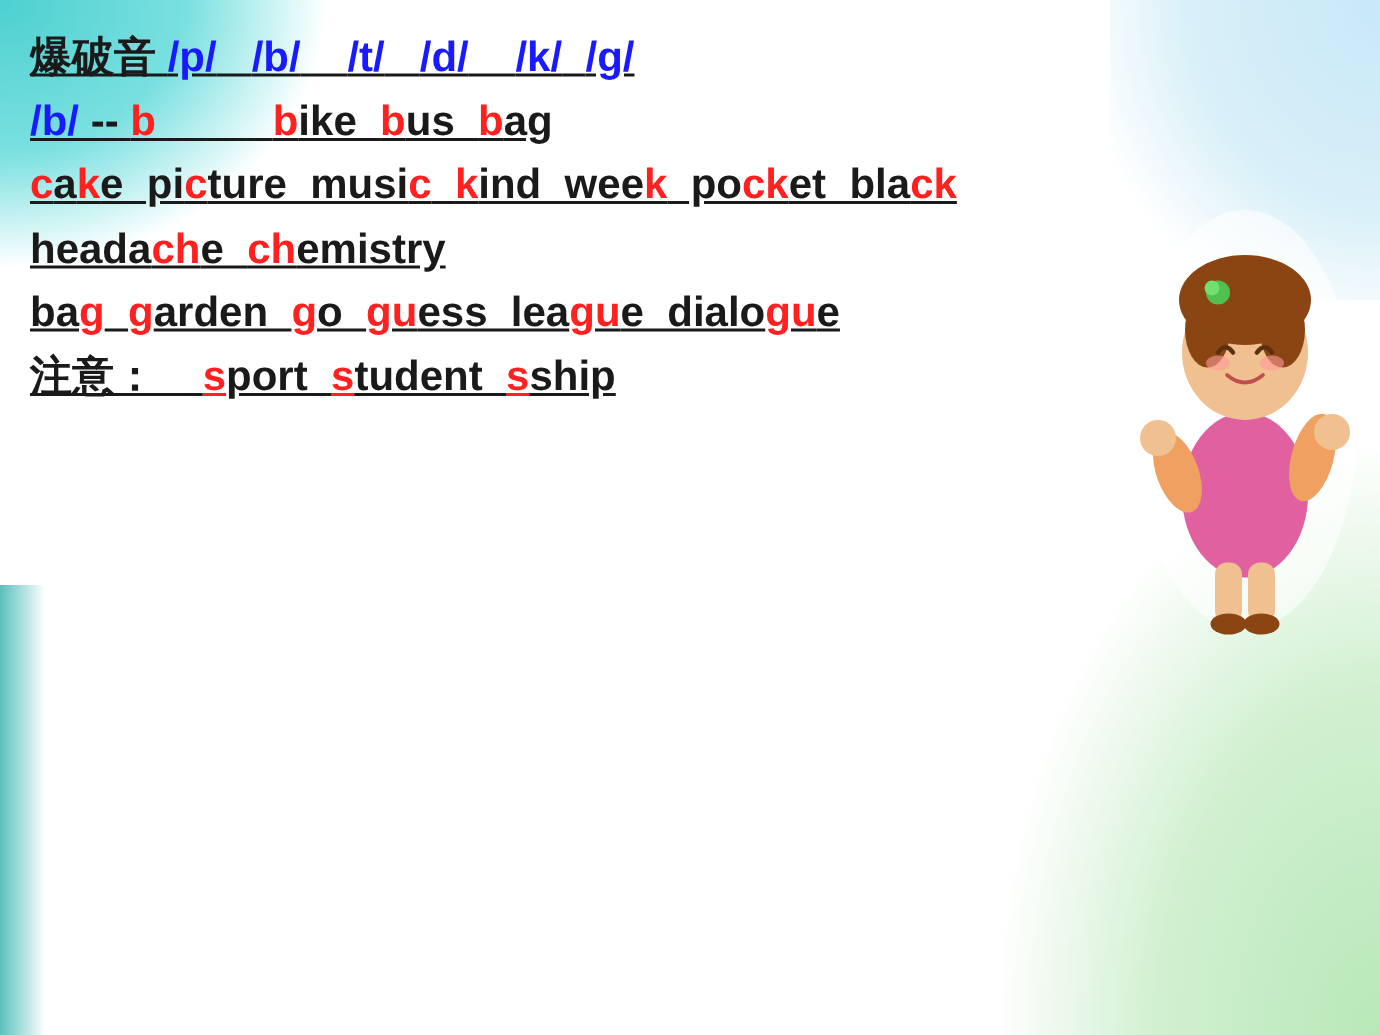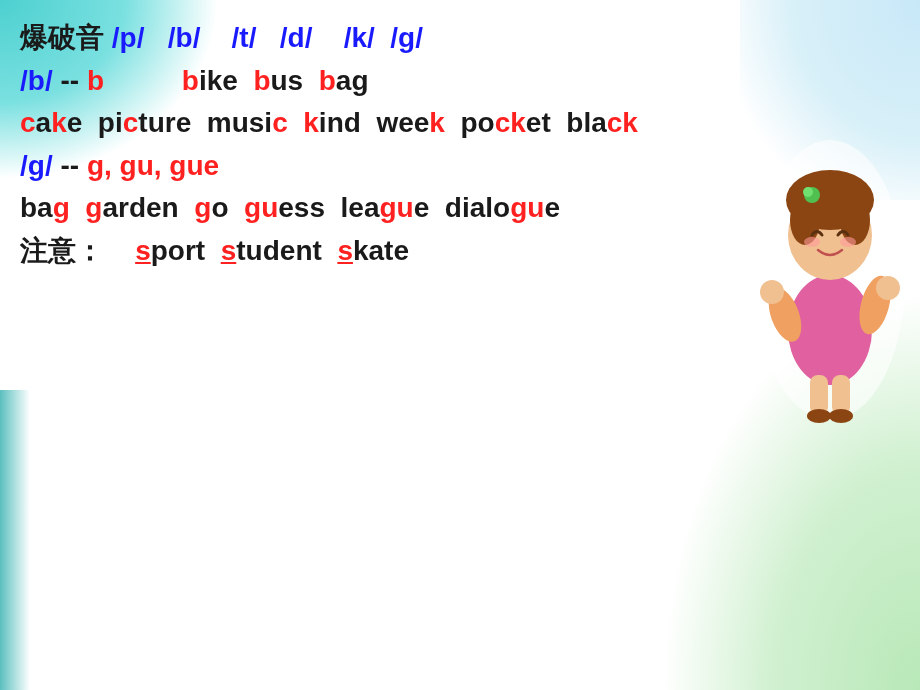--- a/index.html
+++ b/index.html
@@ -45,20 +45,21 @@
       padding: 18px 20px 10px 20px;
       max-width: 860px;
     }
 
     .line {
       font-size: 28px;
       font-weight: bold;
       line-height: 1.45;
       color: #1a1a1a;
       margin-bottom: 2px;
+      text-decoration: underline;
     }
 
     .blue { color: #1a1aff; }
     .red { color: #ff2020; }
 
     .underline { text-decoration: underline; }
 
     
     .character {
       position: absolute;
@@ -131,26 +132,26 @@
     <span class="blue">/b/</span><span> -- </span><span class="red">b</span><span>&nbsp;&nbsp;&nbsp;&nbsp;&nbsp;&nbsp;&nbsp;&nbsp;&nbsp;&nbsp;</span><span class="red">b</span><span>ike&nbsp; </span><span class="red">b</span><span>us&nbsp; </span><span class="red">b</span><span>ag</span>
   </div>
 
 
 
 
   <div class="line">
     <span class="red">c</span><span>a</span><span class="red">k</span><span>e&nbsp; pi</span><span class="red">c</span><span>ture&nbsp; musi</span><span class="red">c</span><span>&nbsp; </span><span class="red">k</span><span>ind&nbsp; wee</span><span class="red">k</span><span>&nbsp; po</span><span class="red">ck</span><span>et&nbsp; bla</span><span class="red">ck</span>
   </div>
 
+  <div class="line">
+    <span>heada</span><span class="red">ch</span><span>e&nbsp; </span><span class="red">ch</span><span>emistry</span>
+  </div>
 
-  <div class="line">
-    <span class="blue">/g/</span><span> -- </span><span class="red">g, gu, gue</span>
-  </div>
 
   <div class="line">
     <span>ba</span><span class="red">g</span><span>&nbsp; </span><span class="red">g</span><span>arden&nbsp; </span><span class="red">g</span><span>o&nbsp; </span><span class="red">gu</span><span>ess&nbsp; lea</span><span class="red">gu</span><span>e&nbsp; dialo</span><span class="red">gu</span><span>e</span>
   </div>
 
   <div class="line">
-    <span>注意：&nbsp;&nbsp;&nbsp; </span><span class="red underline">s</span><span>port&nbsp; </span><span class="red underline">s</span><span>tudent&nbsp; </span><span class="red underline">s</span><span>kate</span>
+    <span>注意：&nbsp;&nbsp;&nbsp; </span><span class="red underline">s</span><span>port&nbsp; </span><span class="red underline">s</span><span>tudent&nbsp; </span><span class="red underline">s</span><span>ship</span>
   </div>
 
 </div>
 
 </body></html>

